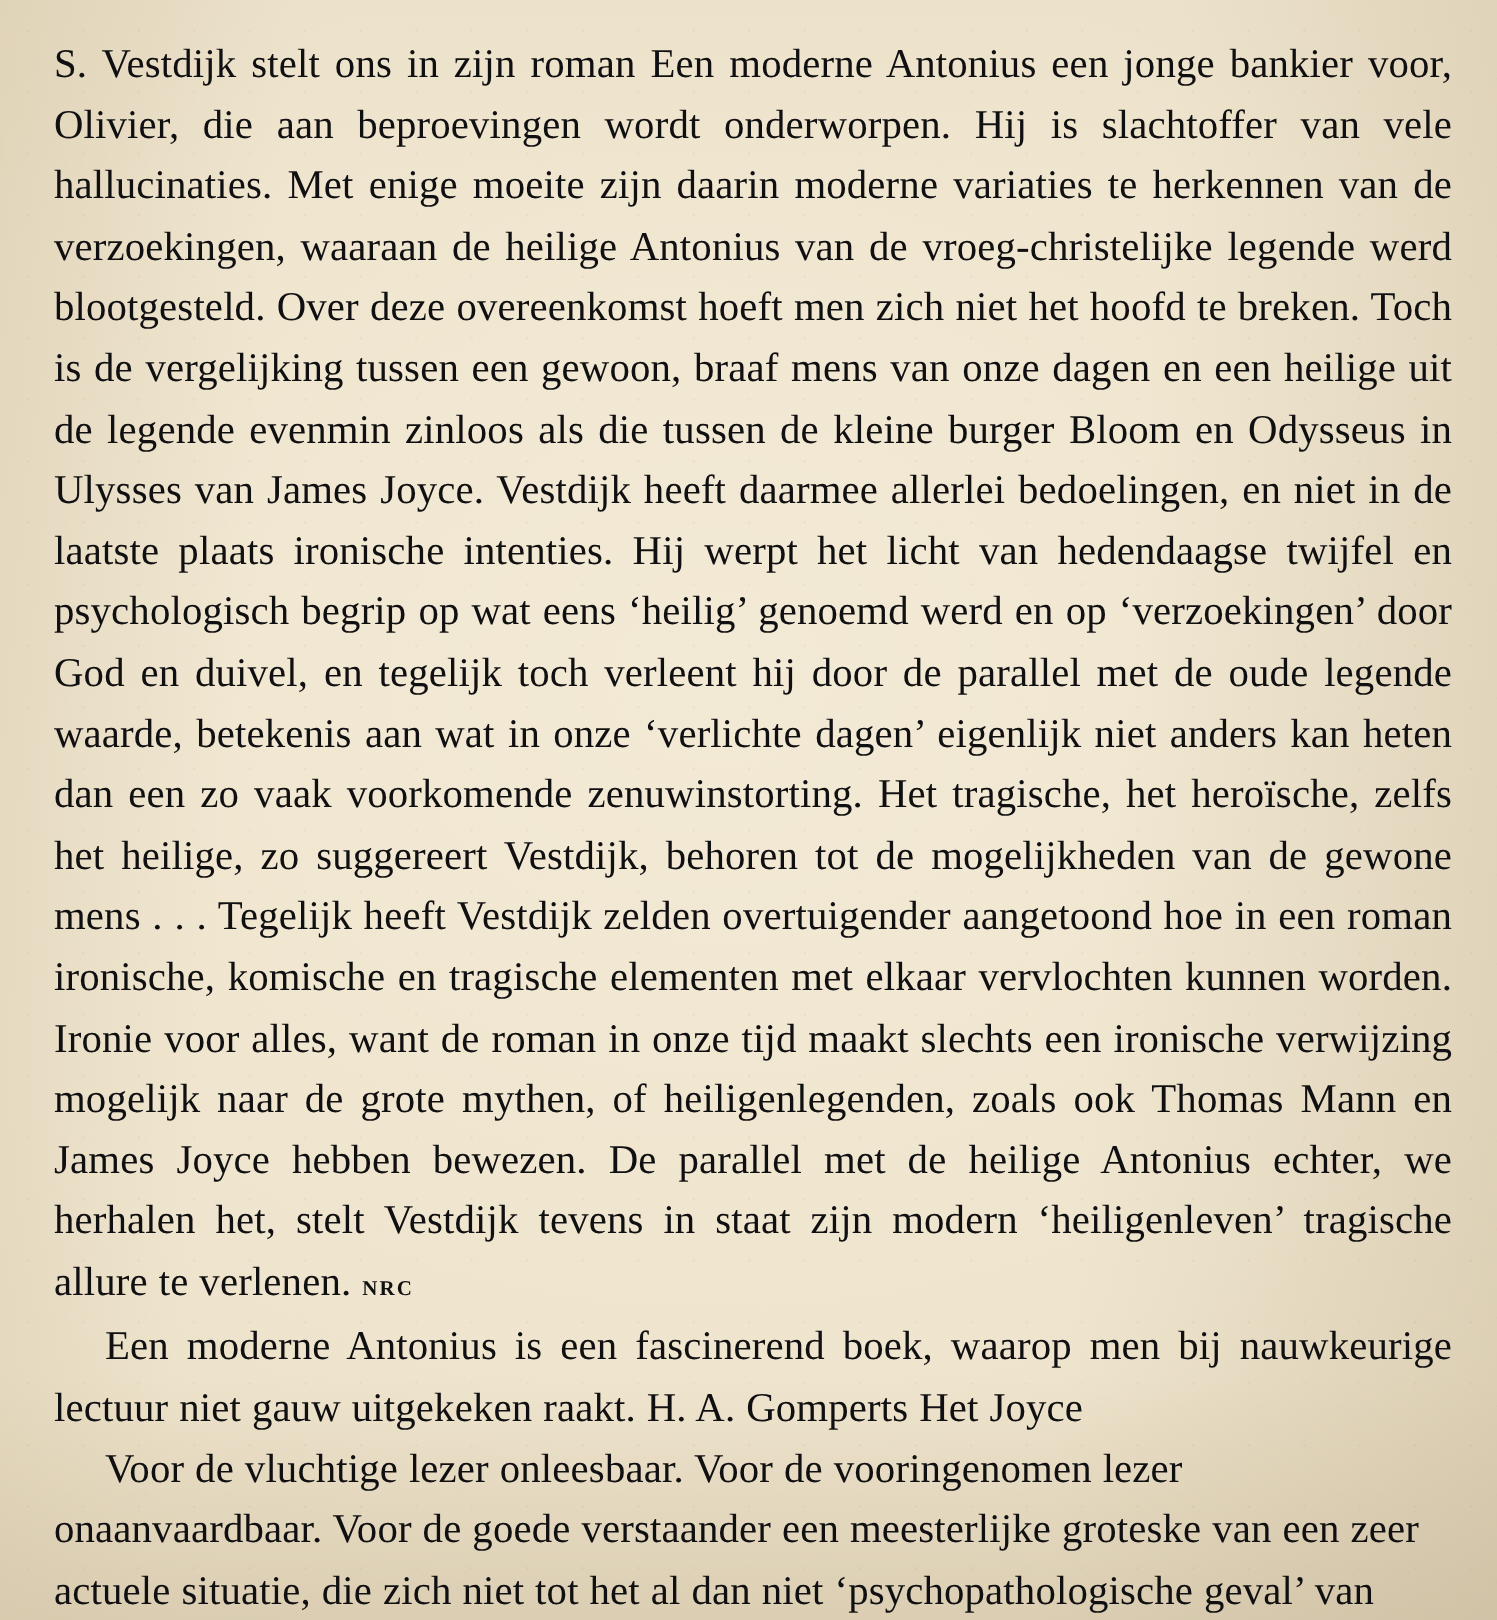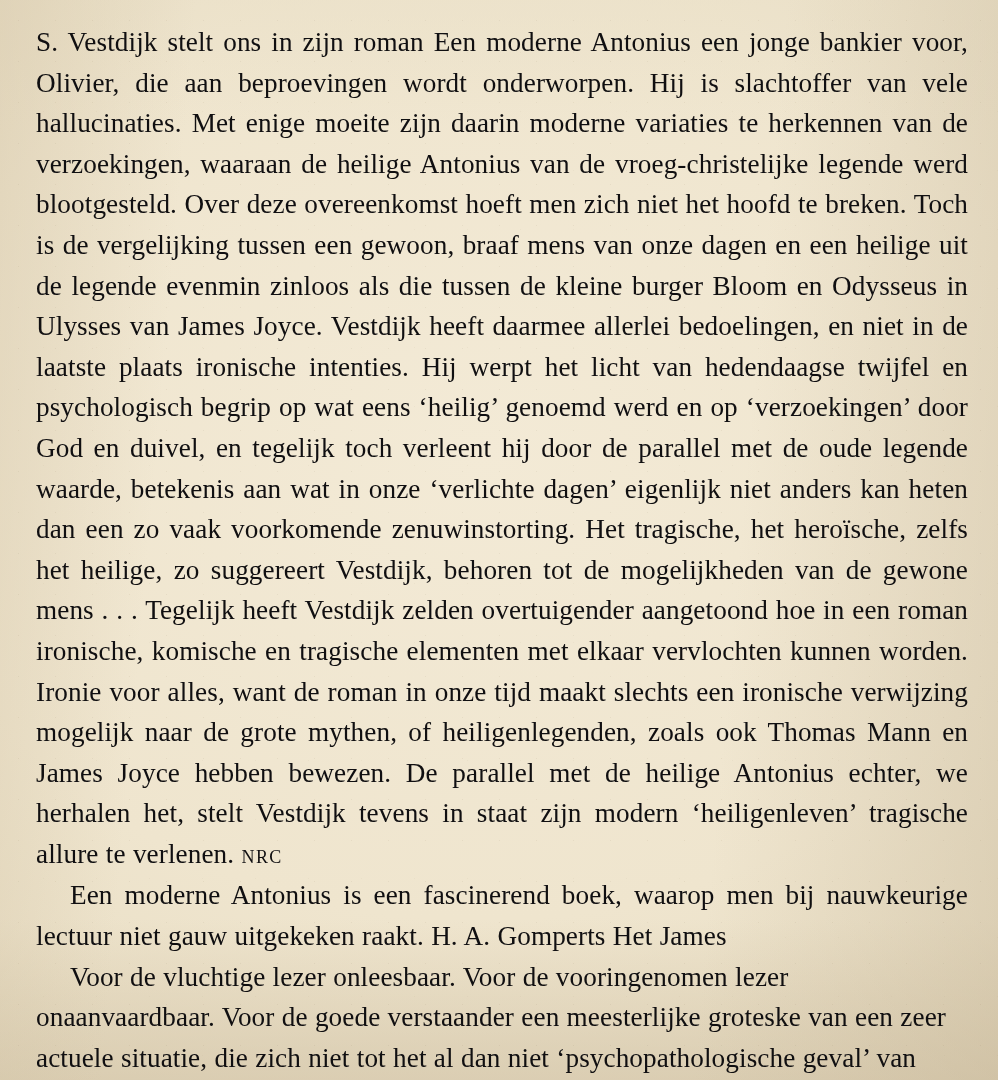--- a/index.html
+++ b/index.html
@@ -68,27 +68,28 @@
   p.para.indented {
     text-indent: 34px;
   }
   p.para:last-child {
     text-align: left;
   }
 
   .ital {
   }
   .smallcaps {
-    font-size: 26px;
+    font-size: 20px;
     letter-spacing: 1.4px;
     font-variant: small-caps;
+    font-weight: bold;
   }
 </style>
 </head>
 <body>
 
 <div id="page">
   <div id="text-column">
       <p class="para"><span>S. Vestdijk stelt ons in zijn roman </span><span class="ital">Een moderne Antonius</span><span> een jonge bankier voor, Olivier, die aan beproevingen wordt onderworpen. Hij is slachtoffer van vele hallucinaties. Met enige moeite zijn daarin moderne variaties te herkennen van de verzoekingen, waaraan de heilige Antonius van de vroeg-christelijke legende werd blootgesteld. Over deze overeenkomst hoeft men zich niet het hoofd te breken. Toch is de vergelijking tussen een gewoon, braaf mens van onze dagen en een heilige uit de legende evenmin zinloos als die tussen de kleine burger Bloom en Odysseus in </span><span class="ital">Ulysses</span><span> van James Joyce. Vestdijk heeft daarmee allerlei bedoelingen, en niet in de laatste plaats ironische intenties. Hij werpt het licht van hedendaagse twijfel en psychologisch begrip op wat eens ‘heilig’ genoemd werd en op ‘verzoekingen’ door God en duivel, en tegelijk toch verleent hij door de parallel met de oude legende waarde, betekenis aan wat in onze ‘verlichte dagen’ eigenlijk niet anders kan heten dan een zo vaak voorkomende zenuwinstorting. Het tragische, het heroïsche, zelfs het heilige, zo suggereert Vestdijk, behoren tot de mogelijkheden van de gewone mens . . . Tegelijk heeft Vestdijk zelden overtuigender aangetoond hoe in een roman ironische, komische en tragische elementen met elkaar vervlochten kunnen worden. Ironie voor alles, want de roman in onze tijd maakt slechts een ironische verwijzing mogelijk naar de grote mythen, of heiligenlegenden, zoals ook Thomas Mann en James Joyce hebben bewezen. De parallel met de heilige Antonius echter, we herhalen het, stelt Vestdijk tevens in staat zijn modern ‘heiligenleven’ tragische allure te verlenen. </span><span class="smallcaps">nrc</span></p>
-      <p class="para indented"><span class="ital">Een moderne Antonius</span><span> is een fascinerend boek, waarop men bij nauwkeurige lectuur niet gauw uitgekeken raakt. H. A. Gomperts </span><span class="ital">Het James</span></p>
+      <p class="para indented"><span class="ital">Een moderne Antonius</span><span> is een fascinerend boek, waarop men bij nauwkeurige lectuur niet gauw uitgekeken raakt. H. A. Gomperts </span><span class="ital">Het Joyce</span></p>
       <p class="para indented"><span>Voor de vluchtige lezer onleesbaar. Voor de vooringenomen lezer onaanvaardbaar. Voor de goede verstaander een meesterlijke groteske van een zeer actuele situatie, die zich niet tot het al dan niet ‘psychopathologische geval’ van deze ene Olivier beperkt. Wie zich op de vlakte wil houden kan nog zeggen : een virtuoos-navrant spel met de mogelijkheden van het onmogelijke. C. J. E. Dinaux </span></p>
     </div>
 </div>
 
 </body></html>

